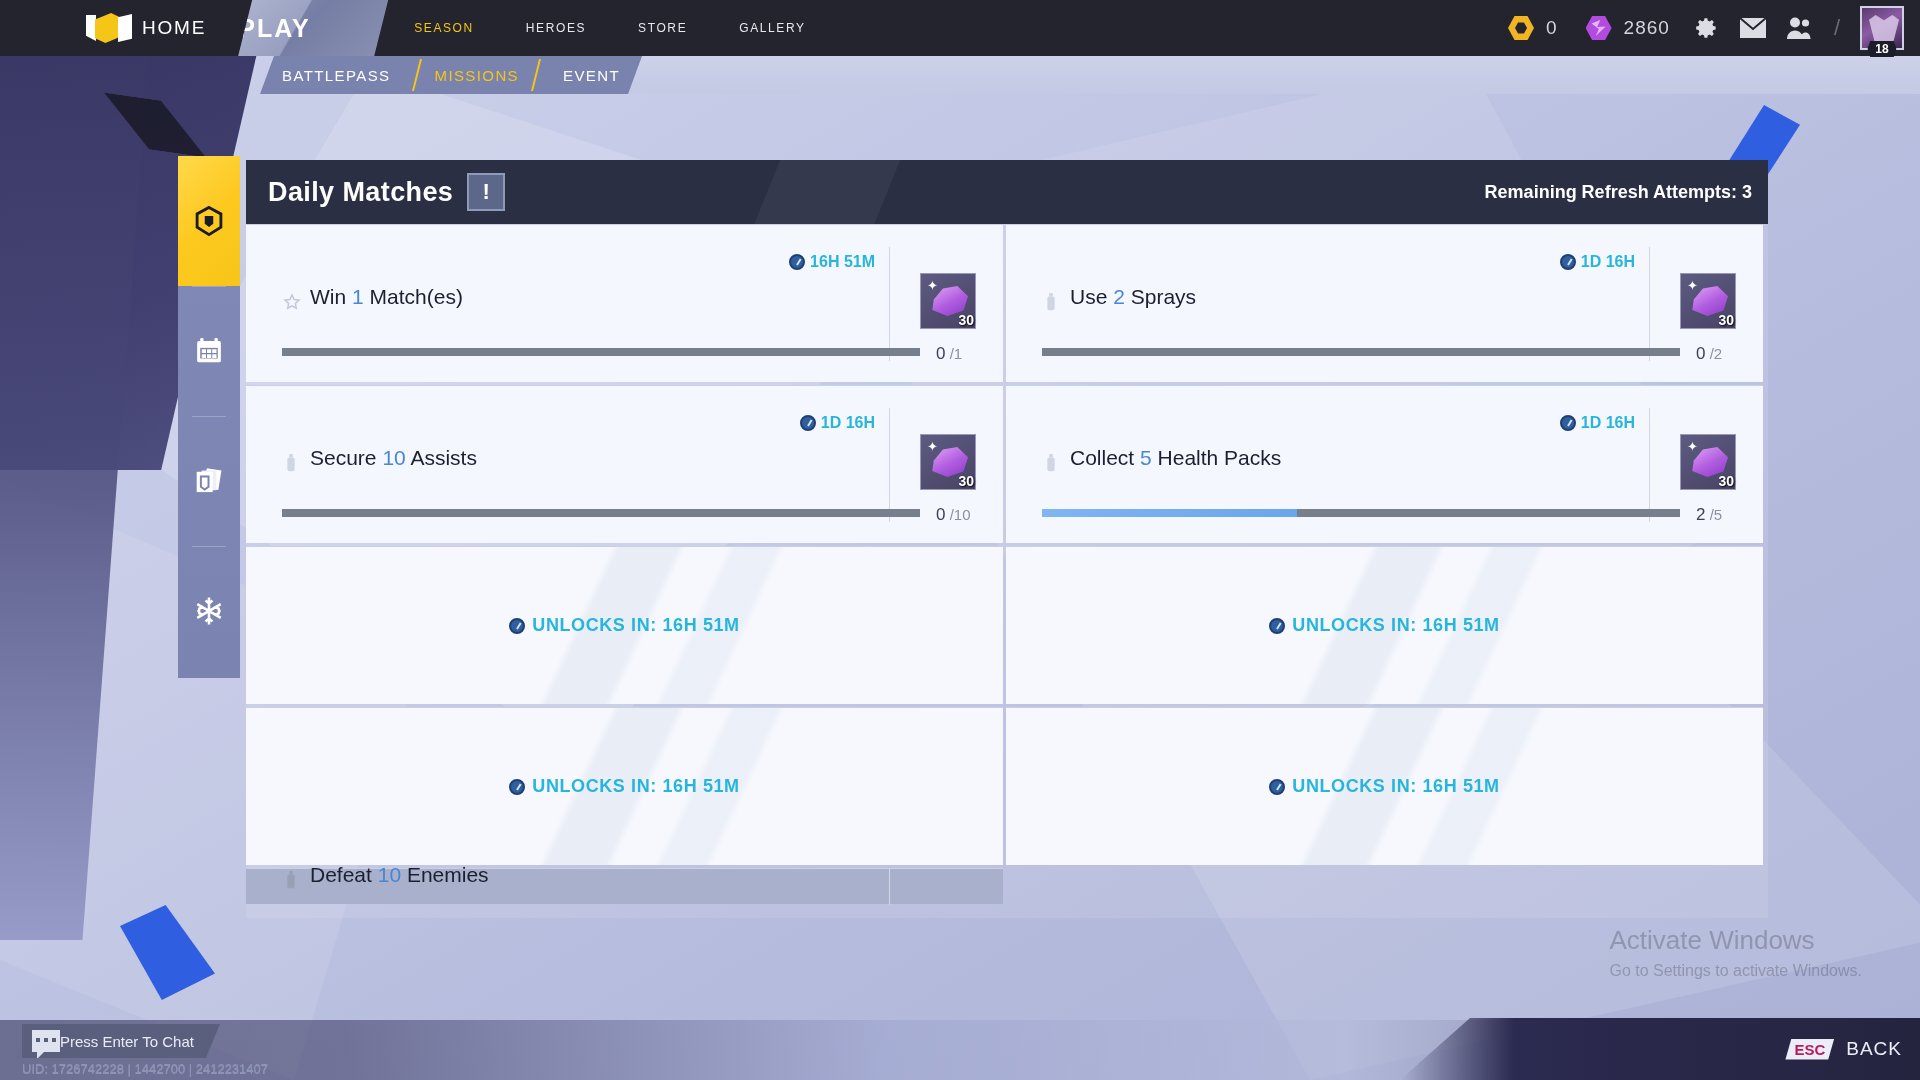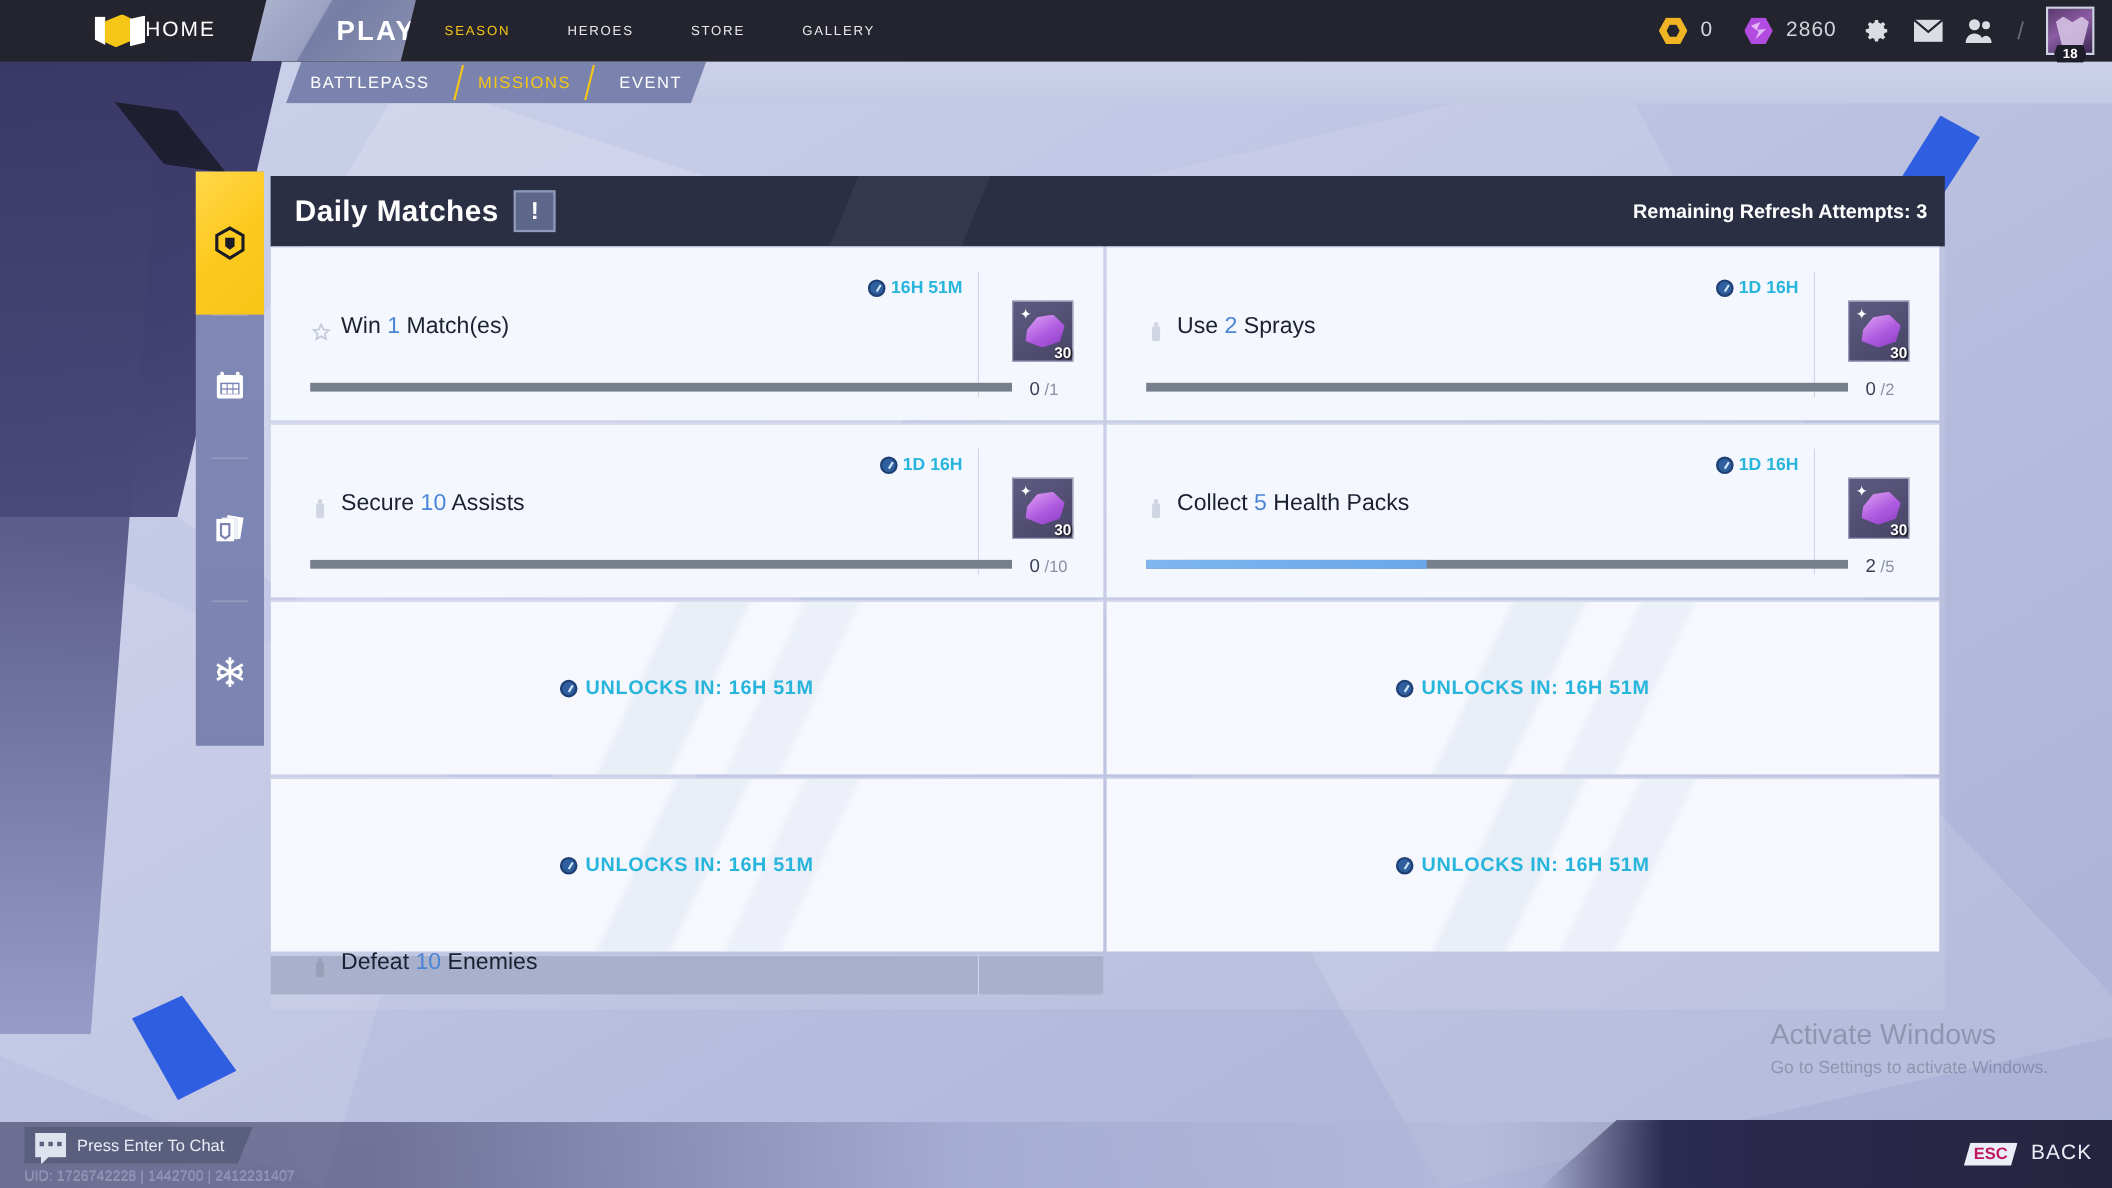--- a/index.html
+++ b/index.html
@@ -35,32 +35,32 @@
         background:#1a1a28; clip-path:polygon(0 0,52% 0,100% 100%,48% 100%); transform:rotate(8deg); opacity:.85;}
   #bg .ar2 { left:1710px; top:105px; width:90px; height:110px;
         background:#2f5fe0; clip-path:polygon(60% 0,100% 18%,35% 100%,0 78%); }
   #bg .ar3 { left:120px; top:905px; width:95px; height:95px;
         background:#2f5fe0; clip-path:polygon(0 22%,48% 0,100% 72%,44% 100%); }
 
   
   #topbar { position:absolute; left:0; top:0; width:1920px; height:56px;
       background:#24242e; z-index:6; display:flex; align-items:center; }
   #topnav-left { display:flex; align-items:center; height:56px; }
-  .logo-wrap { display:flex; align-items:center; margin-left:86px; margin-right:32px; }
+  .logo-wrap { display:flex; align-items:center; gap:10px; margin-left:86px; margin-right:32px; }
   .logo-mark { width:46px; height:30px; position:relative; }
   .logo-mark .b1,.logo-mark .b2,.logo-mark .b3 { position:absolute; }
   .logo-mark .b1 { left:0; top:2px; width:10px; height:26px; background:#fff;
        clip-path:polygon(0 0,100% 0,100% 100%,0 80%); }
   .logo-mark .b2 { left:9px; top:0; width:26px; height:30px; background:#f5c518;
        clip-path:polygon(0 22%,62% 0,100% 16%,100% 78%,40% 100%,0 84%); }
   .logo-mark .b3 { left:32px; top:1px; width:14px; height:28px; background:#fff;
        clip-path:polygon(0 12%,100% 0,100% 88%,0 100%); }
   .nav-home { color:#fff; font-size:19px; letter-spacing:1.8px; font-weight:400; }
   .nav-play { position:relative; height:56px; width:150px; display:flex; align-items:center;
-      justify-content:flex-end; background:linear-gradient(135deg,#9aa2c4 0%,#7e87b0 45%,#949cbf 100%);
+      justify-content:flex-start; background:linear-gradient(135deg,#9aa2c4 0%,#7e87b0 45%,#949cbf 100%);
       color:#fff; font-size:25px; font-weight:700; letter-spacing:2px;
       clip-path:polygon(14px 0,100% 0,calc(100% - 14px) 100%,0 100%); }
   .nav-play::after{ content:""; position:absolute; inset:0;
       background:linear-gradient(120deg,rgba(255,255,255,.2) 0 40%,rgba(0,0,0,.07) 41% 100%); pointer-events:none;}
   .nav-play span { position:relative; z-index:2; }
   .nav-item { color:#e8e8ee; font-size:12px; letter-spacing:1.6px; padding:0 26px; height:72px;
       display:flex; align-items:center; }
   .nav-item.accent { color:#f5c518; }
   #topnav-right { margin-left:auto; display:flex; align-items:center; height:56px; padding-right:16px; }
   .cur { display:flex; align-items:center; gap:12px; padding:0 14px; }
@@ -163,21 +163,21 @@
   .card.cut .mission-text { top:-6px; color:#1b2030; }
   .card.cut .mission-icon { top:1px; }
   .card.cut .sep { top:0; height:36px; }
 
   
   #watermark { position:absolute; right:58px; bottom:100px; text-align:left; z-index:2;
       color:rgba(70,70,90,.34); }
   #watermark .w1 { font-size:26px; }
   #watermark .w2 { font-size:16px; margin-top:6px; }
   #chatbtn { position:absolute; left:22px; bottom:22px; height:34px; display:flex; align-items:center;
-      gap:10px; background:#5a5f7d; padding:0 26px 0 10px; z-index:6;
+      gap:0; background:#5a5f7d; padding:0 26px 0 10px; z-index:6;
       clip-path:polygon(0 0,100% 0,calc(100% - 14px) 100%,0 100%); }
   .chat-icon { width:28px; height:22px; background:#dfe2ef; position:relative; }
   .chat-icon::after{ content:""; position:absolute; left:5px; bottom:-7px; width:9px; height:9px;
       background:#dfe2ef; clip-path:polygon(0 0,100% 0,0 100%); }
   .chat-icon .dots { position:absolute; left:4px; top:8px; width:20px; height:4px; display:flex;
       justify-content:space-between; }
   .chat-icon .dots i { width:4px; height:4px; background:#5a5f7d; display:block; }
   #chatbtn .label { color:#e9ecf6; font-size:15px; }
   #uid { position:absolute; left:22px; bottom:4px; color:#8c93b7; font-size:13px; z-index:6;
       text-shadow:0 1px 0 rgba(255,255,255,.25); }

